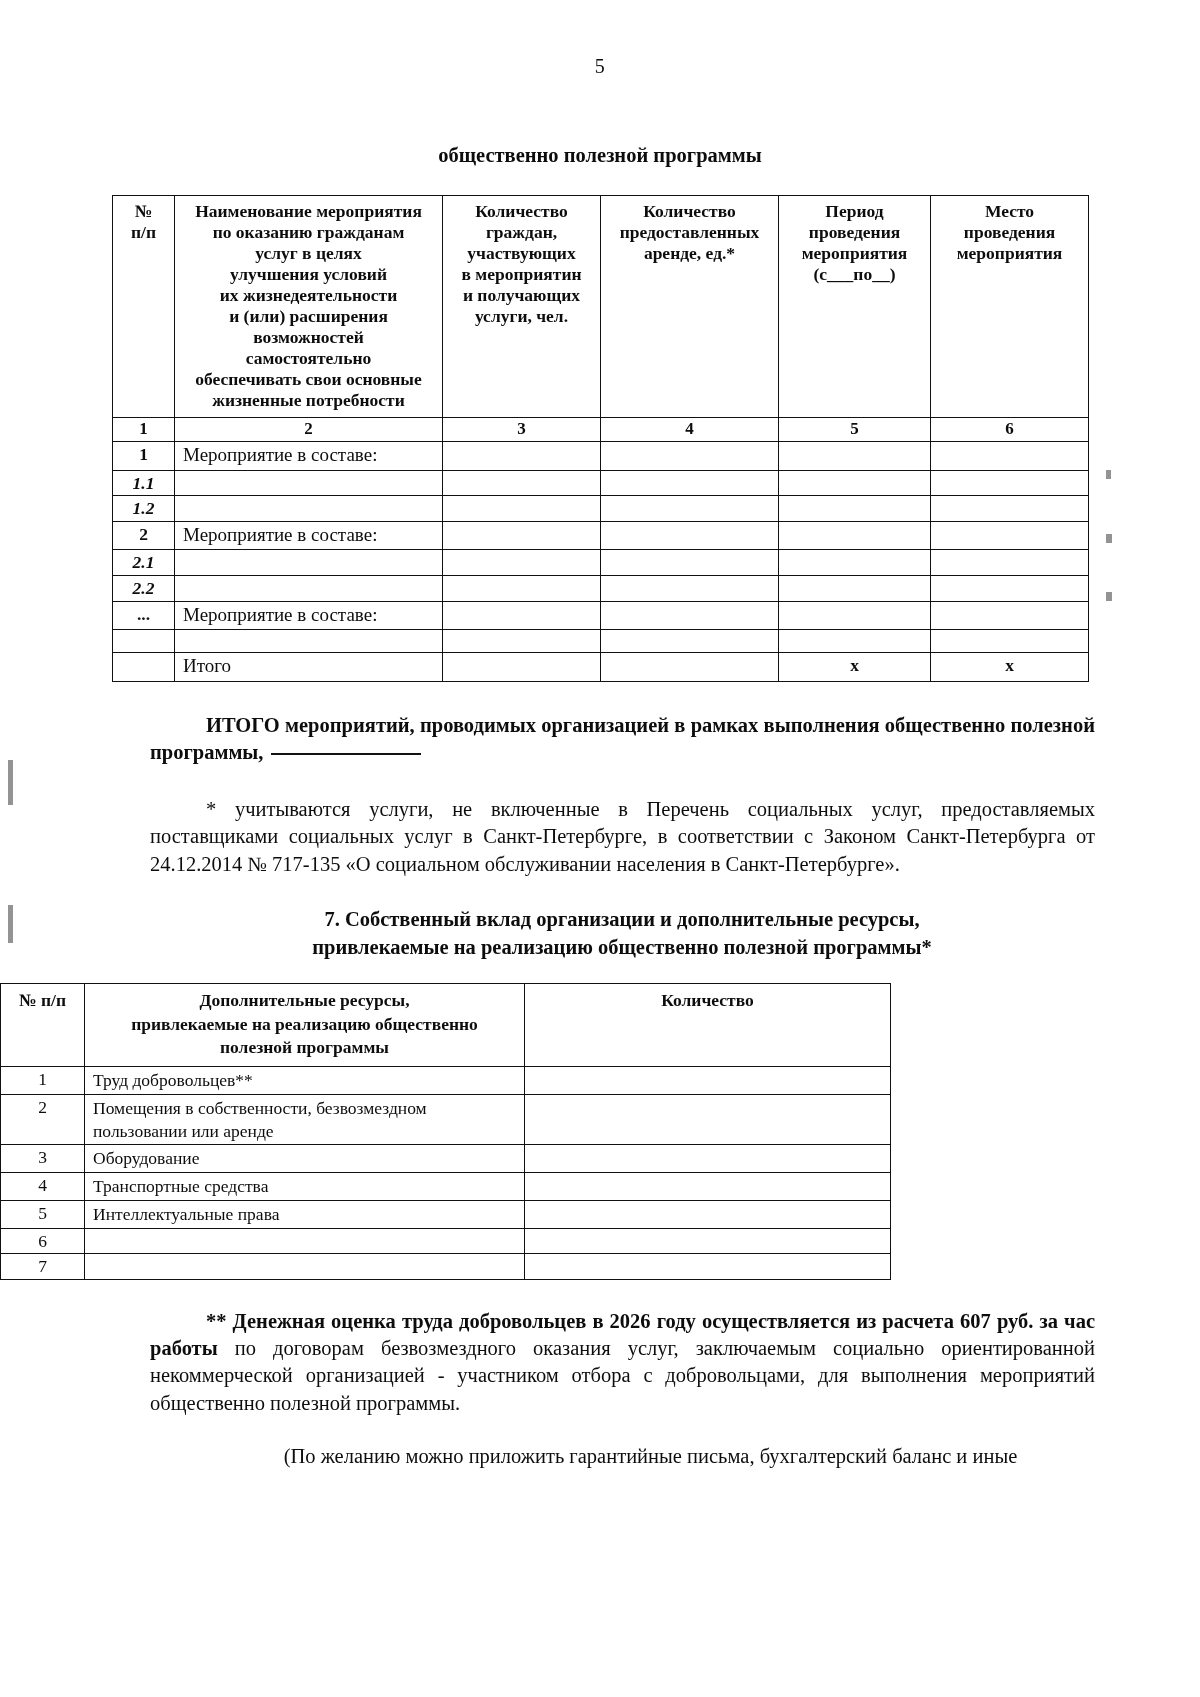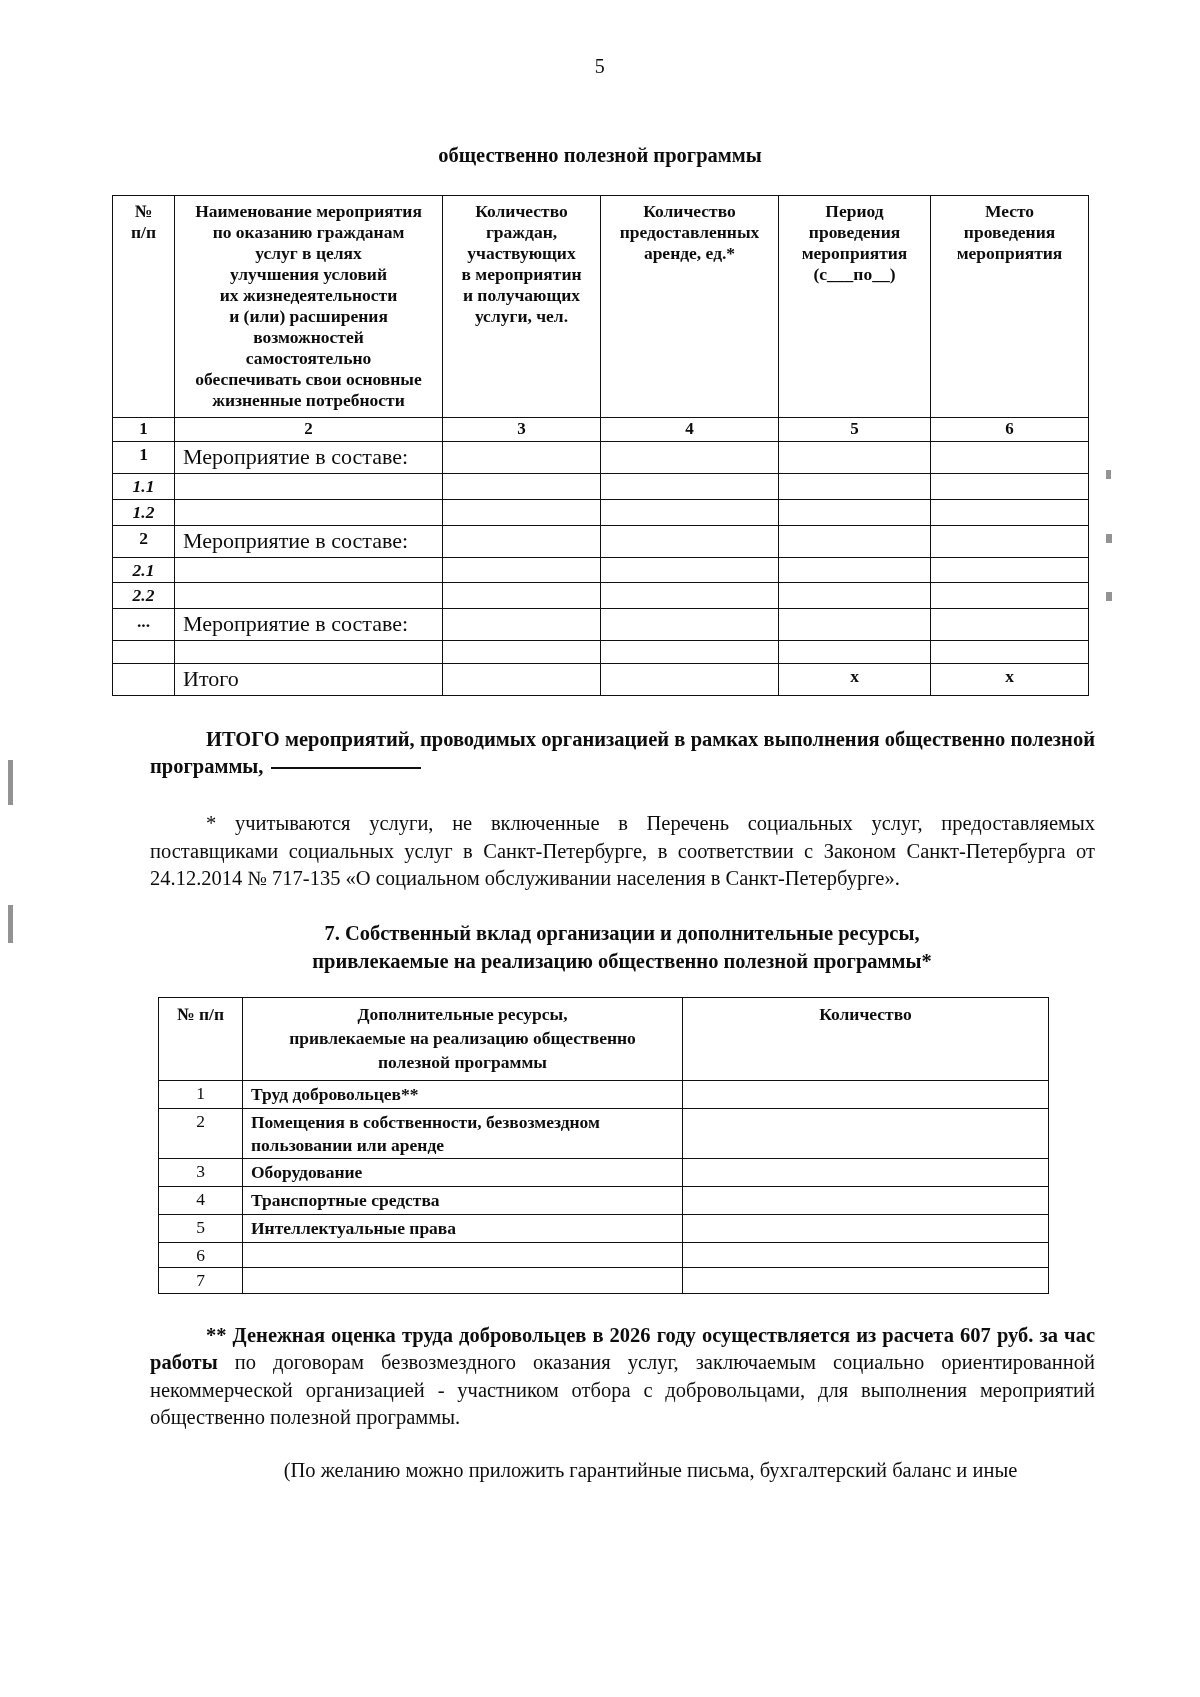--- a/index.html
+++ b/index.html
@@ -84,51 +84,49 @@
     font-style: italic;
     font-weight: bold;
   }
   table.t1 tr.colnums td {
     text-align: center;
     font-weight: bold;
     font-size: 17px;
     padding: 1px 3px 2px 3px;
   }
   table.t1 td.body-cell {
-    font-size: 22px;
+    font-size: 19px;
     padding: 2px 6px 3px 8px;
   }
   .r-blank { height: 23px; }
   .r-norm { height: 23px; }
   td.center-x { text-align: center; font-weight: bold; }
 
   
   .t2-wrap {
     margin-top: 22px;
-    padding-left: 158px;
   }
   table.t2 { width: 890px; }
   table.t2 th {
     text-align: center;
     font-weight: bold;
     font-size: 17.5px;
     line-height: 1.35;
     padding: 5px 4px 6px 4px;
     vertical-align: top;
   }
   table.t2 td.idx {
     text-align: center;
     font-size: 17.5px;
     width: 84px;
   }
   table.t2 td.res {
     font-size: 17.5px;
     padding-left: 8px;
     line-height: 1.3;
-    font-weight: bold;
   }
   table.t2 td.qty { }
   .t2-row-h { height: 25px; }
 
   
   p.para {
     text-align: justify;
     text-justify: inter-word;
     font-size: 20.5px;
     line-height: 1.33;

